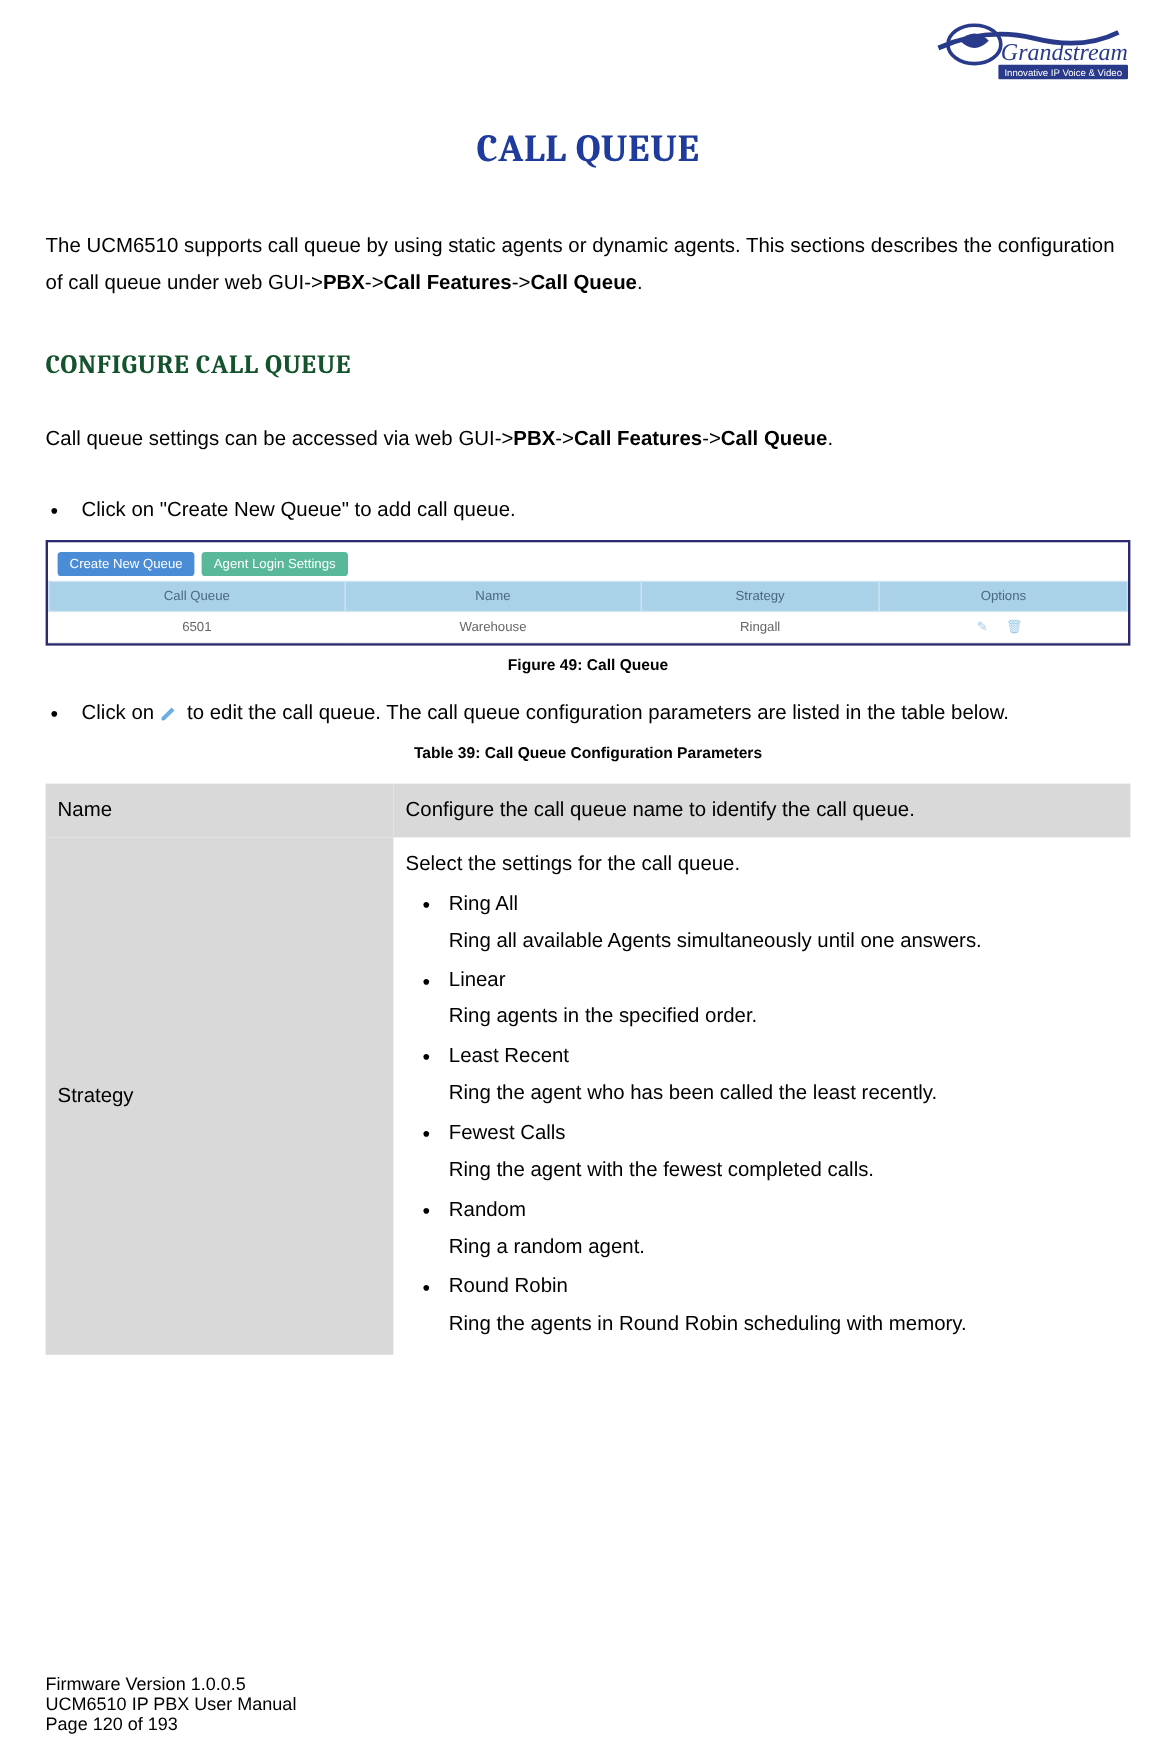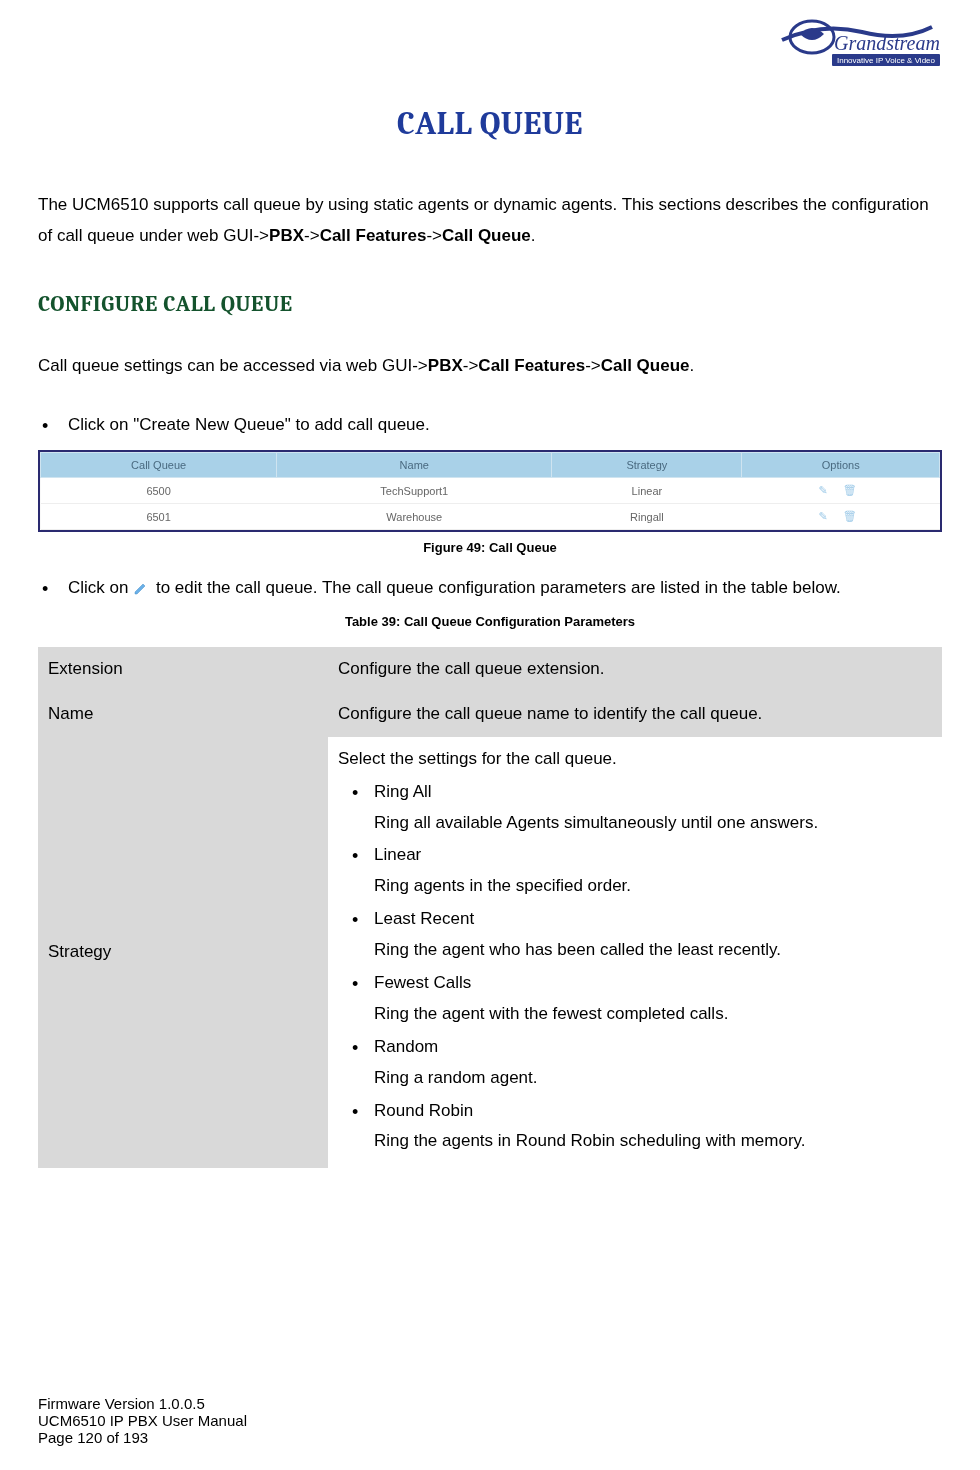--- a/index.html
+++ b/index.html
@@ -194,37 +194,35 @@
 
 <p class="body-text">
   <span>Call queue settings can be accessed via web GUI-&gt;</span><b>PBX</b><span>-&gt;</span><b>Call Features</b><span>-&gt;</span><b>Call Queue</b><span>.</span>
 </p>
 
 <ul class="outer">
   <li>Click on "Create New Queue" to add call queue.</li>
 </ul>
 
 <div class="screenshot">
+  <div class="ss-buttons">
+    <span class="ss-btn blue">Create New Queue</span>
+    <span class="ss-btn teal">Agent Login Settings</span>
+  </div>
   <table class="ss-table">
     <thead>
       <tr>
         <th>Call Queue</th>
         <th>Name</th>
         <th>Strategy</th>
         <th>Options</th>
       </tr>
     </thead>
     <tbody>
       <tr>
-          <td>6500</td>
-          <td>TechSupport1</td>
-          <td>Linear</td>
-          <td class="options">✎ 🗑</td>
-        </tr>
-      <tr>
           <td>6501</td>
           <td>Warehouse</td>
           <td>Ringall</td>
           <td class="options">✎ 🗑</td>
         </tr>
     </tbody>
   </table>
 </div>
 
 <p class="caption">Figure 49: Call Queue</p>
@@ -234,24 +232,20 @@
     <span>Click on </span><span class="edit-icon"><svg viewBox="0 0 18 14">
           <path d="M2 11 L10 3 L12 5 L4 13 L2 13 Z" fill="#6ab0e8" stroke="#4a90c8" stroke-width="0.5"></path>
         </svg></span><span> to edit the call queue. The call queue configuration parameters are listed in the table below.</span>
   </li>
 </ul>
 
 <p class="caption" style="margin-top:4px;">Table 39: Call Queue Configuration Parameters</p>
 
 <table class="param-table">
   <tbody>
-      <tr class="alt">
-    <td class="label">Extension</td>
-    <td class="desc">Configure the call queue extension.</td>
-  </tr>
   <tr class="alt">
     <td class="label">Name</td>
     <td class="desc">Configure the call queue name to identify the call queue.</td>
   </tr>
   <tr>
     <td class="label">Strategy</td>
     <td class="desc">
       <div>Select the settings for the call queue.</div>
       <ul class="inner">
         <li>Ring All</li>

